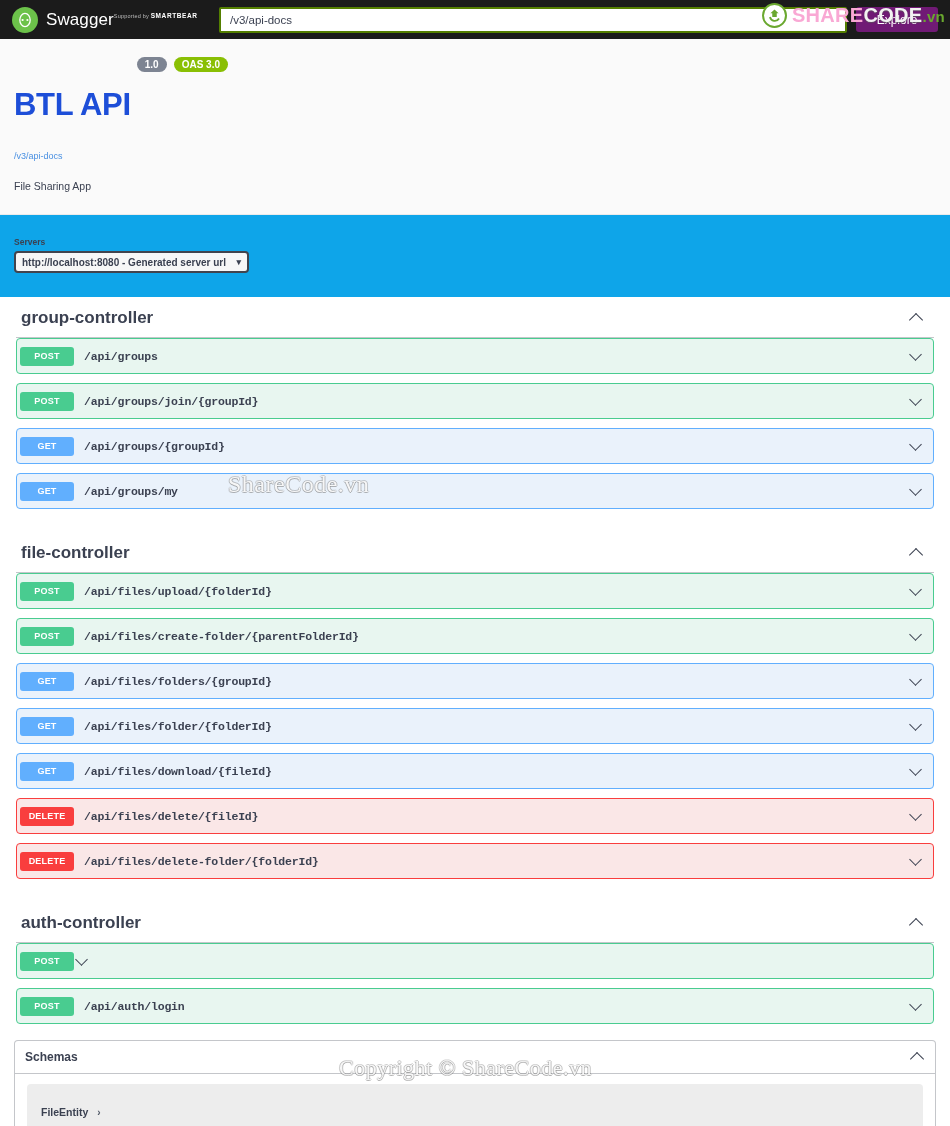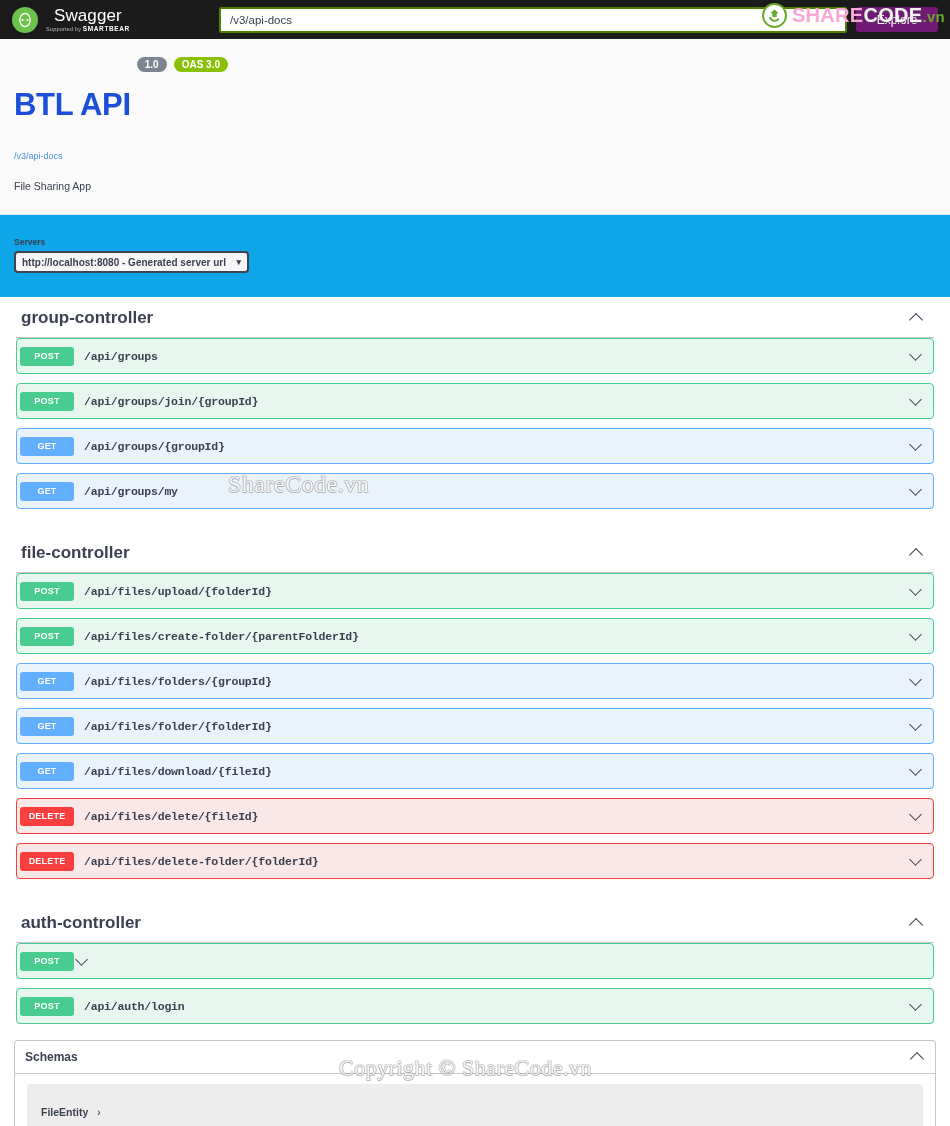--- a/index.html
+++ b/index.html
@@ -21,21 +21,21 @@
     padding: 0 12px;
     position: relative;
   }
   .logo-wrap { display: flex; align-items: center; gap: 8px; width: 200px; flex: 0 0 auto; }
   .logo-mark {
     width: 26px; height: 26px; border-radius: 50%;
     background: #6cc24a;
     display: flex; align-items: center; justify-content: center;
     flex: 0 0 auto;
   }
-  .logo-text { display: flex; flex-direction: column; line-height: 1; align-items: center; }
+  .logo-text { display: flex; flex-direction: row; line-height: 1; }
   .logo-title {
     color: #ffffff; font-size: 17px; font-weight: 400;
     letter-spacing: .1px; font-family: "Liberation Sans", sans-serif;
   }
   .logo-sub {
     color: #bdbdbd; font-size: 5.5px; margin-top: 2px; letter-spacing: .2px;
     white-space: nowrap;
   }
   .logo-sub b { color: #ffffff; font-size: 6.5px; letter-spacing: .6px; }
 

